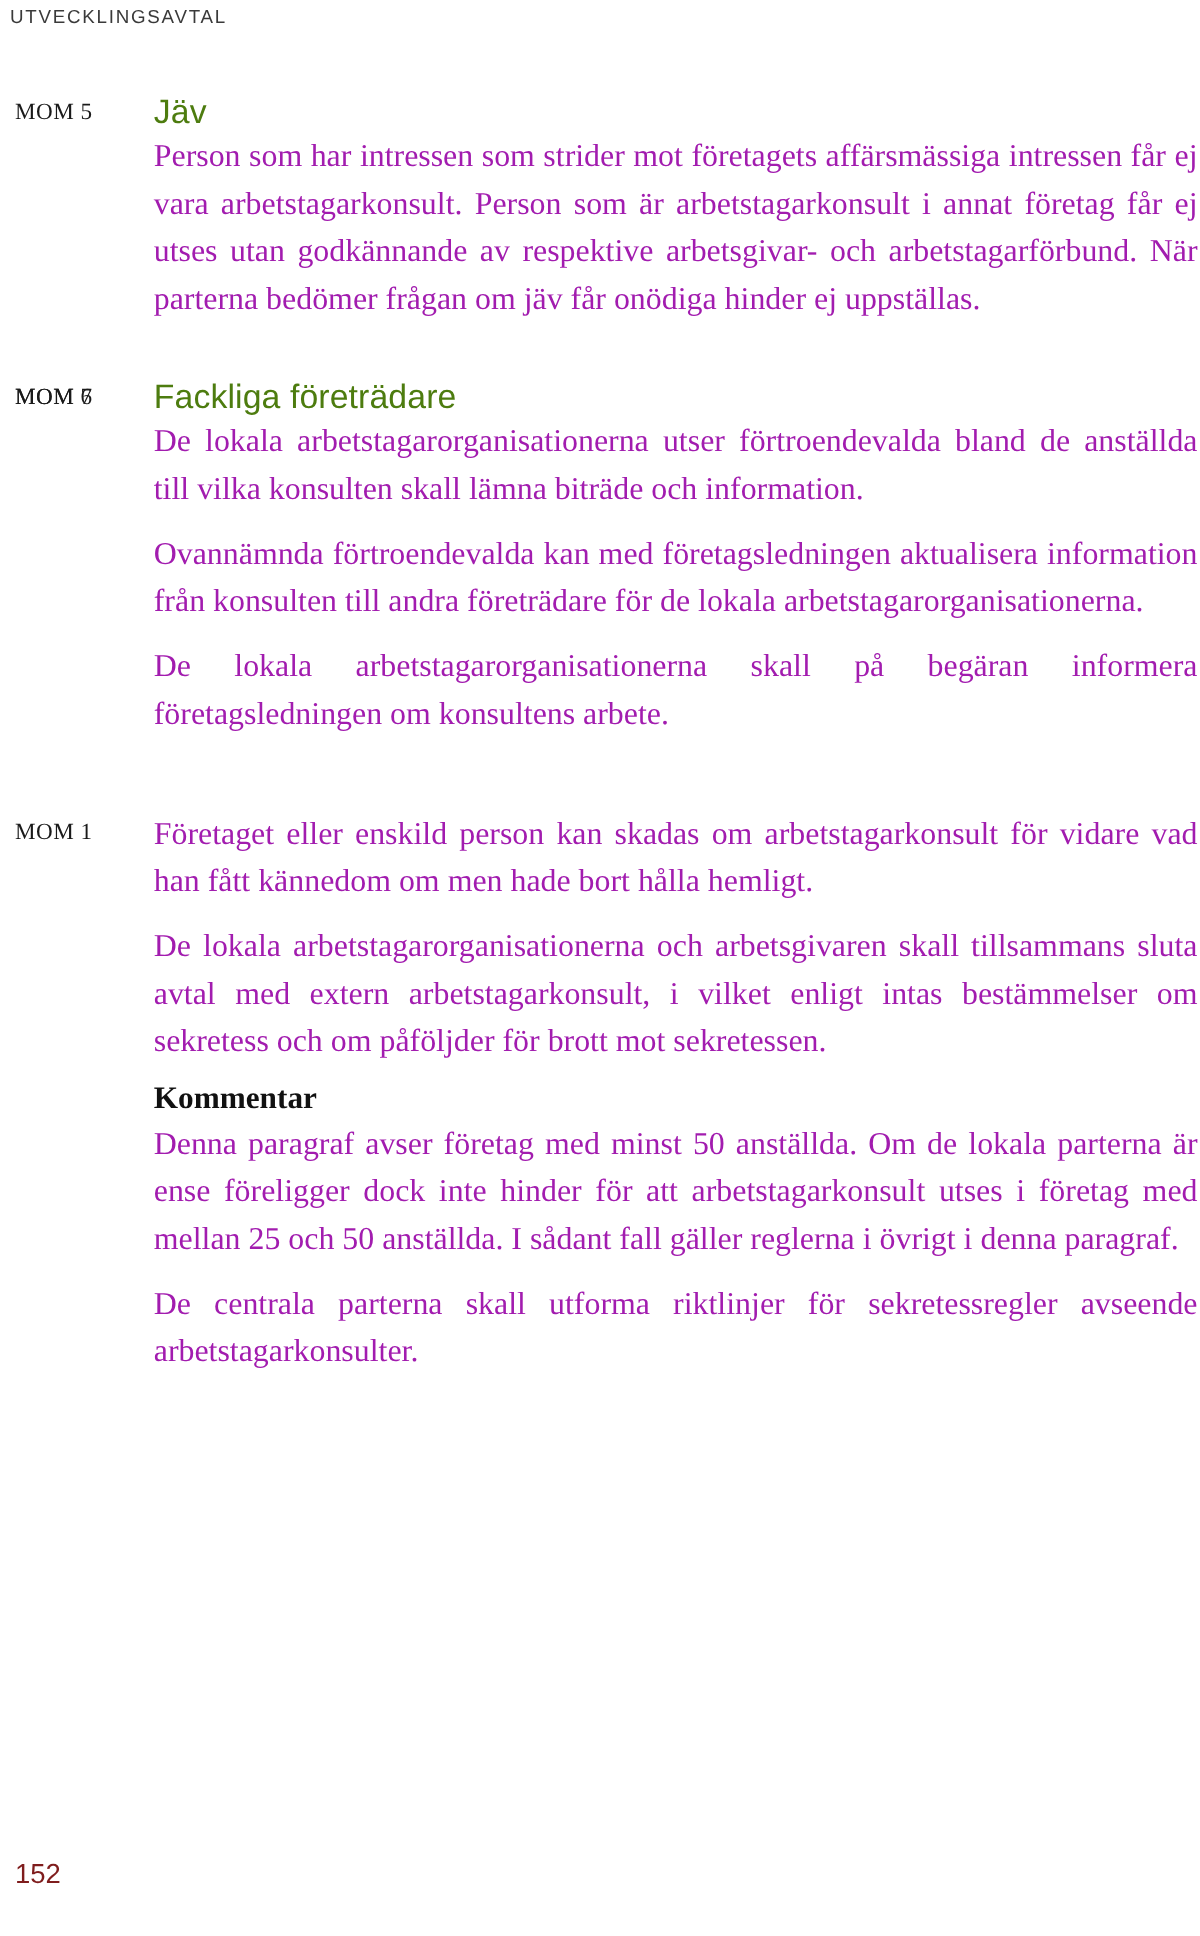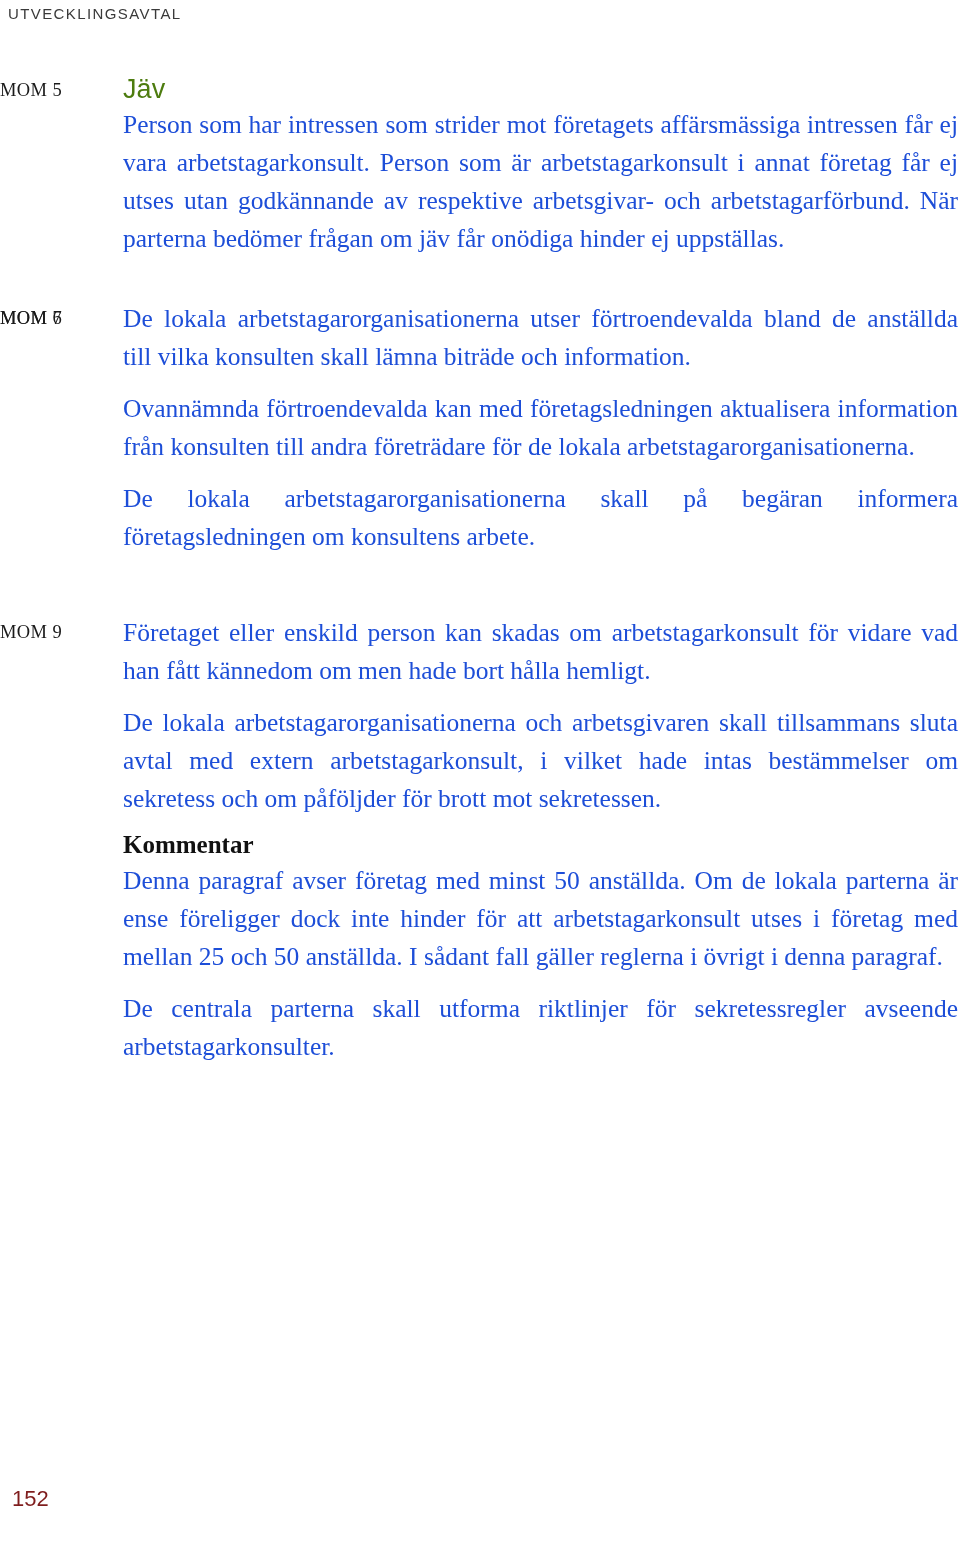--- a/index.html
+++ b/index.html
@@ -45,21 +45,21 @@
     width: 960px;
   }
 
   .section {
     position: relative;
     display: block;
   }
 
   .gutter-label {
     position: absolute;
-    left: 0;
+    left: 12px;
     width: 100px;
     font-family: "Liberation Serif", "DejaVu Serif", serif;
     font-size: 18.5px;
     letter-spacing: 0.4px;
     color: #1a1a1a;
     line-height: 1;
     white-space: nowrap;
   }
 
   .col {
@@ -86,21 +86,21 @@
     color: #111111;
   }
 
   p.para {
     margin: 0;
     font-family: "Liberation Serif", "DejaVu Serif", serif;
     font-size: 25.5px;
     line-height: 38px;
     text-align: justify;
     text-justify: inter-word;
-    color: #1d4ed8;
+    color: #a21caf;
     hyphens: none;
   }
 
   p.para + p.para { margin-top: 14px; }
 
   
   .sec-mom5 { margin-top: 0; }
   .sec-mom6 { margin-top: 42px; }
   .sec-mom7 { margin-top: 40px; }
   .sec-mom8 { margin-top: 58px; }
@@ -142,31 +142,32 @@
       </div>
     </section>
 
     <section class="section sec-mom6">
       <div class="gutter-label">MOM 6</div>
     </section>
 
     <section class="section sec-mom7">
       <div class="gutter-label">MOM 7</div>
       <div class="col">
+        <h2 class="heading">Fackliga företrädare</h2>
         <p class="para">De lokala arbetstagarorganisationerna utser förtroendevalda bland de anställda till vilka konsulten skall lämna biträde och information.</p>
         <p class="para">Ovannämnda förtroendevalda kan med företagsledningen aktualisera information från konsulten till andra företrädare för de lokala arbetstagarorganisationerna.</p>
         <p class="para">De lokala arbetstagarorganisationerna skall på begäran informera företagsledningen om konsultens arbete.</p>
       </div>
     </section>
 
     <section class="section sec-mom8">
-      <div class="gutter-label">MOM 9</div>
+      <div class="gutter-label">MOM 1</div>
       <div class="col">
         <p class="para">Företaget eller enskild person kan skadas om arbetstagarkonsult för vidare vad han fått kännedom om men hade bort hålla hemligt.</p>
-        <p class="para">De lokala arbetstagarorganisationerna och arbetsgivaren skall tillsammans sluta avtal med extern arbetstagarkonsult, i vilket hade intas bestämmelser om sekretess och om påföljder för brott mot sekretessen.</p>
+        <p class="para">De lokala arbetstagarorganisationerna och arbetsgivaren skall tillsammans sluta avtal med extern arbetstagarkonsult, i vilket enligt intas bestämmelser om sekretess och om påföljder för brott mot sekretessen.</p>
 
         <div class="kommentar-block">
           <h3 class="subheading">Kommentar</h3>
           <p class="para">Denna paragraf avser företag med minst 50 anställda. Om de lokala parterna är ense föreligger dock inte hinder för att arbetstagarkonsult utses i företag med mellan 25 och 50 anställda. I sådant fall gäller reglerna i övrigt i denna paragraf.</p>
           <p class="para after-kommentar">De centrala parterna skall utforma riktlinjer för sekretessregler avseende arbetstagarkonsulter.</p>
         </div>
       </div>
     </section>
 
   </div>

